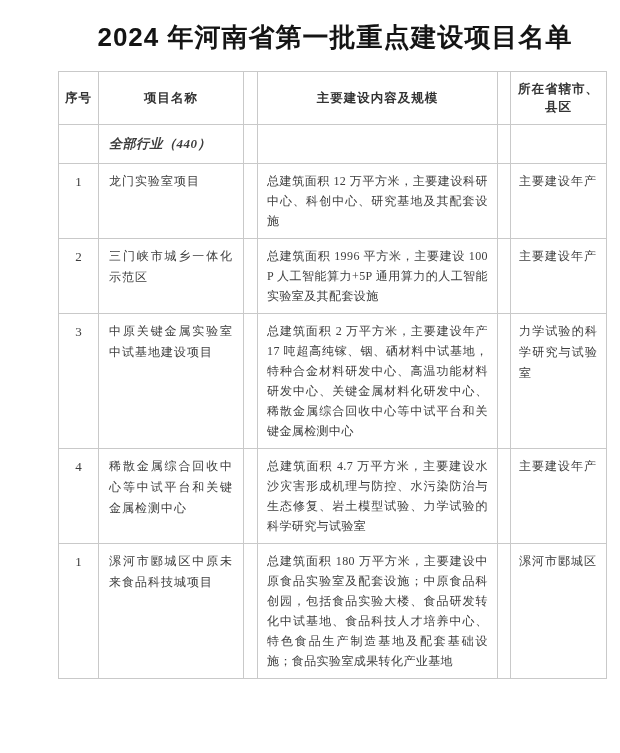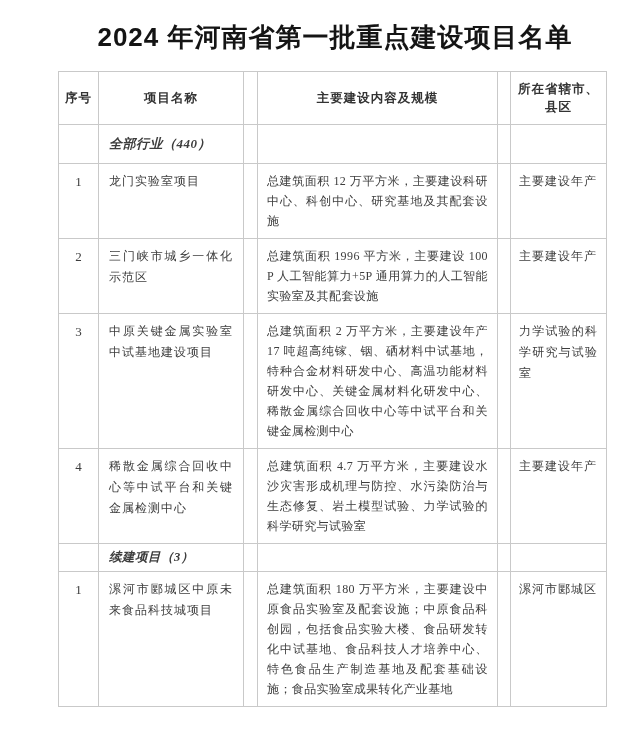--- a/index.html
+++ b/index.html
@@ -172,28 +172,20 @@
 
       <tr>
         <td class="cell-no">4</td>
         <td class="cell-name">稀散金属综合回收中心等中试平台和关键金属检测中心</td>
         <td class="spacer"></td>
         <td class="cell-content">总建筑面积 4.7 万平方米，主要建设水沙灾害形成机理与防控、水污染防治与生态修复、岩土模型试验、力学试验的科学研究与试验室</td>
         <td class="spacer"></td>
         <td class="cell-location">主要建设年产</td>
       </tr>
 
-      <tr>
-        <td class="cell-no"></td>
-        <td class="cell-stage">续建项目（3）</td>
-        <td class="spacer"></td>
-        <td></td>
-        <td class="spacer"></td>
-        <td></td>
-      </tr>
 
       <tr>
         <td class="cell-no">1</td>
         <td class="cell-name">漯河市郾城区中原未来食品科技城项目</td>
         <td class="spacer"></td>
         <td class="cell-content">总建筑面积 180 万平方米，主要建设中原食品实验室及配套设施；中原食品科创园，包括食品实验大楼、食品研发转化中试基地、食品科技人才培养中心、特色食品生产制造基地及配套基础设施；食品实验室成果转化产业基地</td>
         <td class="spacer"></td>
         <td class="cell-location">漯河市郾城区</td>
       </tr>
 

